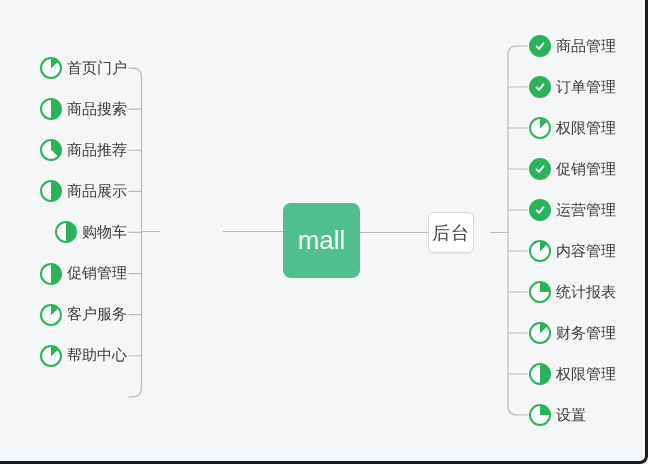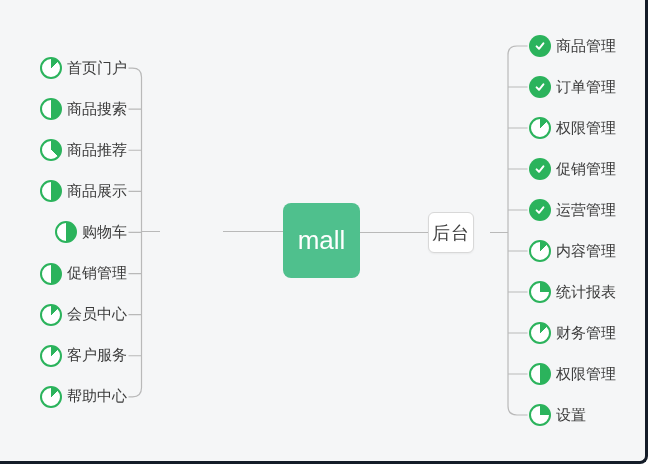--- a/index.html
+++ b/index.html
@@ -86,24 +86,20 @@
       <div class="item-row">
         <span class="icon pie" style="--p: 180deg;"></span>
         <span class="item-label">购物车</span>
       </div>
       <div class="item-row">
         <span class="icon pie" style="--p: 180deg;"></span>
         <span class="item-label">促销管理</span>
       </div>
       <div class="item-row">
         <span class="icon pie" style="--p: 45deg;"></span>
-        <span class="item-label">会员中心</span>
-      </div>
-      <div class="item-row">
-        <span class="icon pie" style="--p: 45deg;"></span>
         <span class="item-label">客户服务</span>
       </div>
       <div class="item-row">
         <span class="icon pie" style="--p: 45deg;"></span>
         <span class="item-label">帮助中心</span>
       </div>
     </div>
   <div id="right-items">
       <div class="item-row">
         <span class="icon check">

